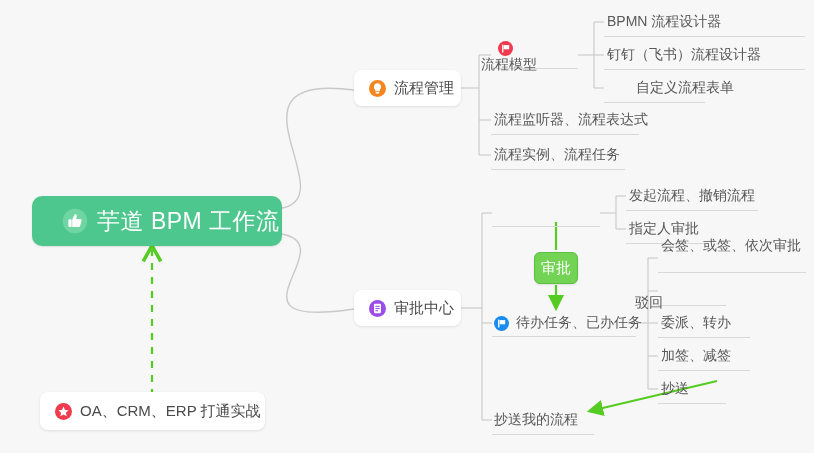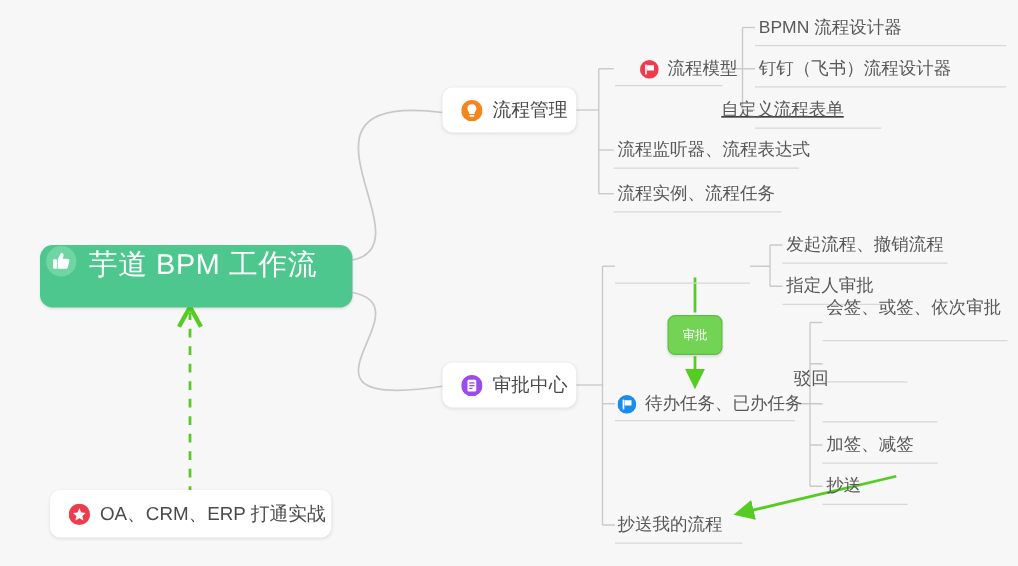--- a/index.html
+++ b/index.html
@@ -9,25 +9,25 @@
     font-family:"Liberation Sans","DejaVu Sans",sans-serif;
     overflow:hidden;
     position:relative;
   }
   #canvas{position:absolute;left:0;top:0;width:814px;height:453px;}
   svg.links{position:absolute;left:0;top:0;width:814px;height:453px;pointer-events:none;}
 
   
   .root-node{
     position:absolute;
-    display:flex;
+    display:flex;align-items:center;
     box-sizing:border-box;
     background:#4ec78e;
     border-radius:10px;
-    padding:0 4px;
+    padding:0 30px;
     height:50px;
     box-shadow:0 1px 2px rgba(0,0,0,.10);
   }
   .root-label{
     color:#ffffff;
     font-size:23px;
     letter-spacing:.5px;
     white-space:nowrap;
     margin-left:9px;
   }
@@ -83,21 +83,21 @@
     position:absolute;
     box-sizing:border-box;
     background:#72d355;
     border:1px solid #5cbf41;
     border-radius:6px;
     display:flex;align-items:center;justify-content:center;
     box-shadow:0 1px 2px rgba(0,0,0,.10);
   }
   .flow-box-label{
     color:#ffffff;
-    font-size:10px;
+    font-size:15px;
     white-space:nowrap;
   }
 </style>
 </head>
 <body>
 
 <div id="canvas">
 
   <svg class="links" viewBox="0 0 814 453">
     <defs>
@@ -205,38 +205,38 @@
         <circle cx="8.5" cy="8.5" r="8.5" fill="#9b4dea"></circle>
         <rect x="5.0" y="3.8" width="7.0" height="9.4" rx="1.1" fill="#ffffff"></rect>
         <rect x="6.4" y="5.8" width="4.2" height="1.05" fill="#9b4dea"></rect>
         <rect x="6.4" y="8.0" width="4.2" height="1.05" fill="#9b4dea"></rect>
         <rect x="6.4" y="10.2" width="2.6" height="1.05" fill="#9b4dea"></rect>
       </svg>
     </span>
     <span class="branch-label">审批中心</span>
   </div>
 
-  <div class="leaf-node has-icon" style="left:510px;top:41px;">
+  <div class="leaf-node has-icon" style="left:472px;top:41px;flex-direction:column;">
     <span class="icon">
       <svg width="15" height="15" viewBox="0 0 15 15">
         <circle cx="7.5" cy="7.5" r="7.5" fill="#ef3b4e"></circle>
         <rect x="4.1" y="3.6" width="1.35" height="8.0" rx="0.5" fill="#ffffff"></rect>
         <path d="M5.7 4.1 L11.2 4.1 L11.2 8.3 L5.7 8.3 Z" fill="#ffffff"></path>
       </svg>
     </span>
     <span class="leaf-label">流程模型</span>
   </div>
 
   <div class="leaf-node" style="left:605px;top:8px;">
     <span class="leaf-label">BPMN 流程设计器</span>
   </div>
   <div class="leaf-node" style="left:605px;top:41px;">
     <span class="leaf-label">钉钉（飞书）流程设计器</span>
   </div>
-  <div class="leaf-node" style="left:575px;top:74px;text-decoration:underline;">
+  <div class="leaf-node" style="left:634px;top:74px;">
     <span class="leaf-label">自定义流程表单</span>
   </div>
 
   <div class="leaf-node" style="left:492px;top:106px;">
     <span class="leaf-label">流程监听器、流程表达式</span>
   </div>
   <div class="leaf-node" style="left:492px;top:141px;">
     <span class="leaf-label">流程实例、流程任务</span>
   </div>
 
@@ -257,20 +257,23 @@
     </span>
     <span class="leaf-label">待办任务、已办任务</span>
   </div>
 
   <div class="leaf-node" style="left:659px;top:232px;">
     <span class="leaf-label">会签、或签、依次审批</span>
   </div>
   <div class="leaf-node" style="left:633px;top:277px;margin-top:12px;">
     <span class="leaf-label">驳回</span>
   </div>
+  <div class="leaf-node" style="left:659px;top:309px;">
+    <span class="leaf-label">委派、转办</span>
+  </div>
   <div class="leaf-node" style="left:659px;top:342px;">
     <span class="leaf-label">加签、减签</span>
   </div>
   <div class="leaf-node" style="left:659px;top:375px;">
     <span class="leaf-label">抄送</span>
   </div>
 
   <div class="leaf-node" style="left:492px;top:406px;">
     <span class="leaf-label">抄送我的流程</span>
   </div>

